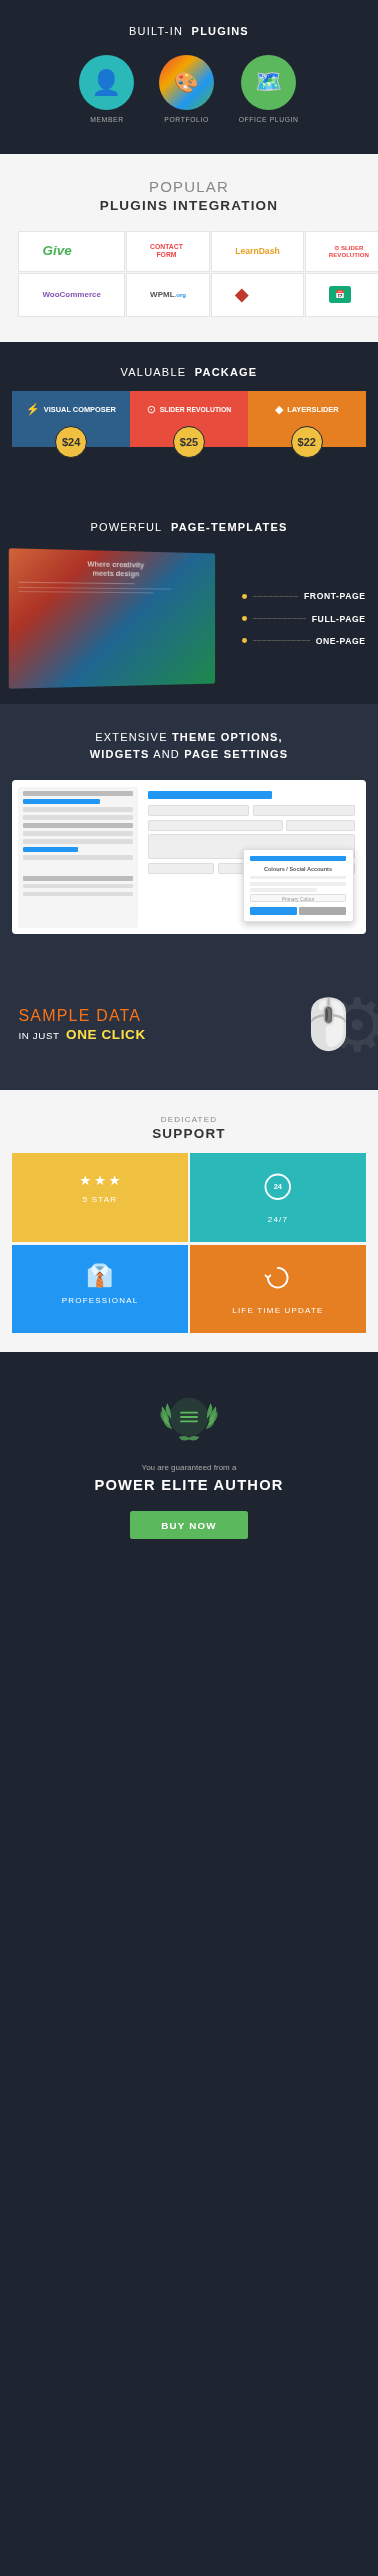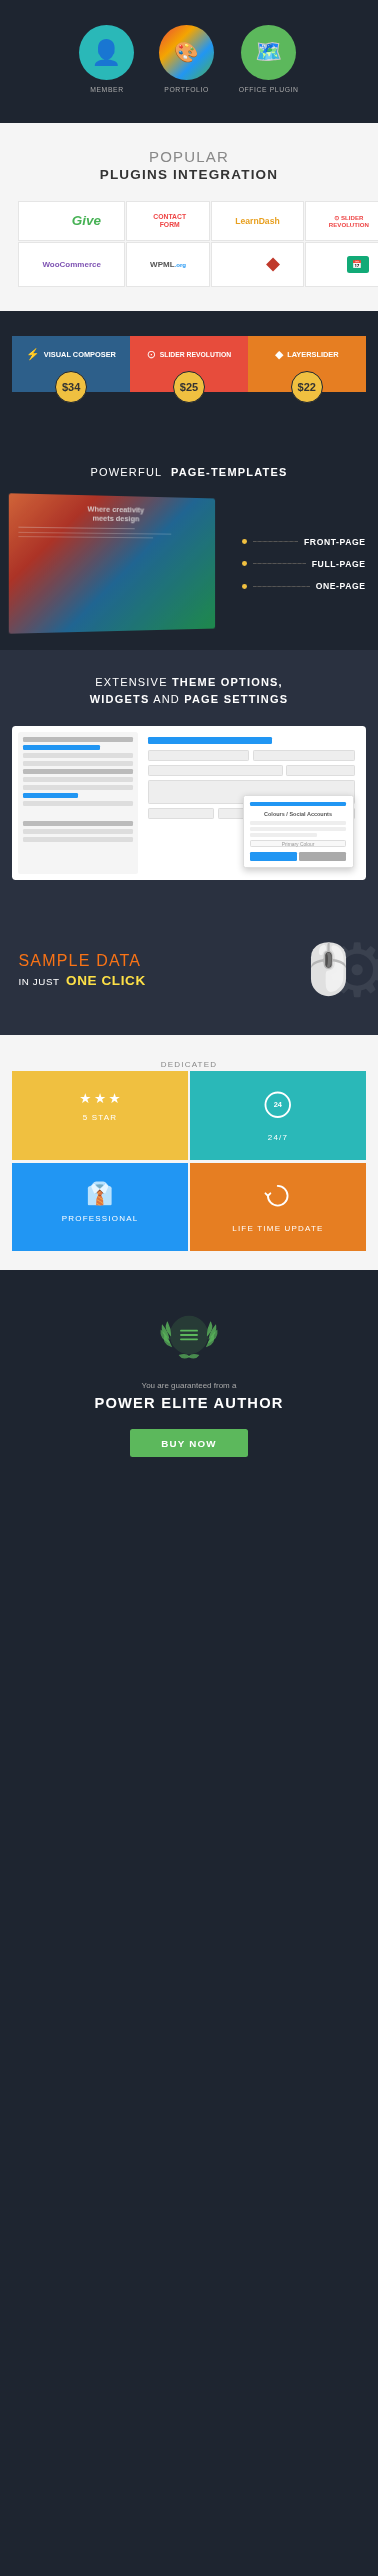--- a/index.html
+++ b/index.html
@@ -83,21 +83,21 @@
       display: grid;
       grid-template-columns: repeat(4, 1fr);
       gap: 1.2px;
     }
     .integration-item {
       background: #fff;
       border: 0.6px solid #e5e5e5;
       padding: 11px 23px;
       display: flex;
       align-items: center;
-      justify-content: flex-end;
+      justify-content: flex-start;
       min-height: 37px;
     }
     .integration-logo {
       font-size: 8px;
       font-weight: bold;
       color: #555;
       text-align: center;
       line-height: 1.2;
     }
     .give-logo { color: #47B255; font-size: 13.5px; font-style: italic; font-weight: 900; }
@@ -422,20 +422,24 @@
       border: none;
       border-radius: 2.5px;
       cursor: pointer;
       display: inline-block;
     }
   </style>
 </head>
 <body>
 
 <div class="section-plugins">
+  <div class="section-title">
+    <span style="font-weight:300;">BUILT-IN</span>
+    &nbsp;<span style="font-weight:900;">PLUGINS</span>
+  </div>
   <div class="plugins-icons">
     <div class="plugin-item">
       <div class="plugin-circle teal" style="font-size:24.6px;">👤</div>
       <span class="plugin-label">MEMBER</span>
     </div>
     <div class="plugin-item">
       <div class="plugin-circle" style="background: linear-gradient(135deg,#e8453c 0%,#f4a500 33%,#2196F3 66%,#4CAF50 100%); font-size:19.7px;">🎨</div>
       <span class="plugin-label">PORTFOLIO</span>
     </div>
     <div class="plugin-item">
@@ -470,28 +474,32 @@
     <div class="integration-item">
       <div class="integration-logo layerslider-logo" style="color:#c0392b;font-size:17px;">◆</div>
     </div>
     <div class="integration-item">
       <div class="integration-logo ub-logo" style="background:#1a7;color:#fff;border-radius:2.5px;padding:3.7px 6.1px;font-size:8px;font-weight:bold;">📅</div>
     </div>
   </div>
 </div>
 
 <div class="section-valuable">
+  <div class="section-title">
+    <span style="font-weight:300;">VALUABLE</span>
+    &nbsp;<span style="font-weight:900;">PACKAGE</span>
+  </div>
   <div class="valuable-cards" style="margin-bottom:18.4px;">
 
     <div class="valuable-card blue">
       <div style="display:flex;align-items:center;gap:3.7px;">
         <span style="color:#fff;font-size:11px;">⚡</span>
         <span style="color:#fff;font-size:7.4px;font-weight:bold;text-transform:uppercase;">Visual Composer</span>
       </div>
-      <div class="price-badge">$34</div>
+      <div class="price-badge">$24</div>
     </div>
 
     <div class="valuable-card red">
       <div style="display:flex;align-items:center;gap:3.7px;">
         <span style="color:#fff;font-size:11px;">⊙</span>
         <span style="color:#fff;font-size:6.8px;font-weight:bold;text-transform:uppercase;">SLIDER REVOLUTION</span>
       </div>
       <div class="price-badge">$25</div>
     </div>
 
@@ -607,20 +615,21 @@
         &nbsp;<strong style="color:#fde047;font-weight:900;font-size:13.5px;">ONE CLICK</strong>
       </div>
     </div>
     <div class="mouse-hand-icon">🖱️</div>
   </div>
   <div class="gear-icon-bg">⚙</div>
 </div>
 
 <div class="section-support">
   <span class="top-label">DEDICATED</span>
+  <div class="main-title">SUPPORT</div>
   <div class="support-grid">
 
     <div class="support-card yellow">
       <div class="stars-row">
         <span>★</span>
         <span>★</span>
         <span>★</span>
       </div>
       <span class="support-label">5 STAR</span>
     </div>

